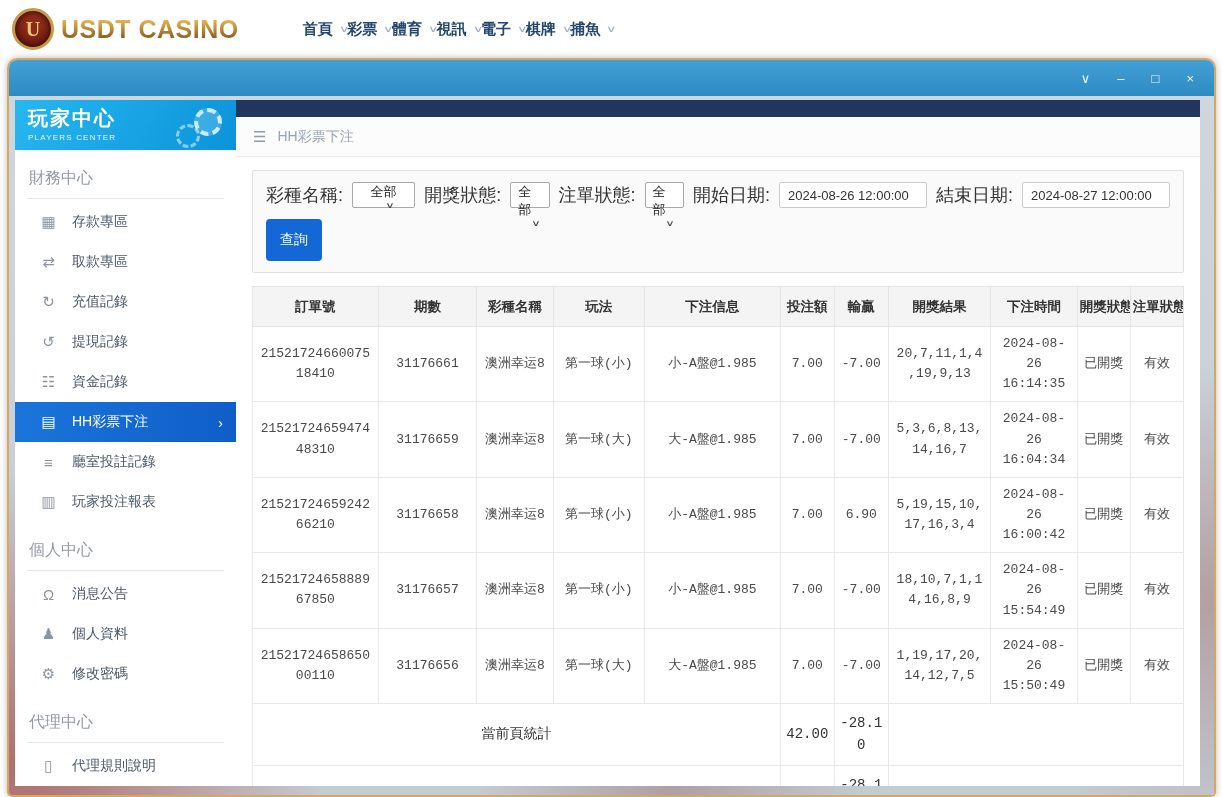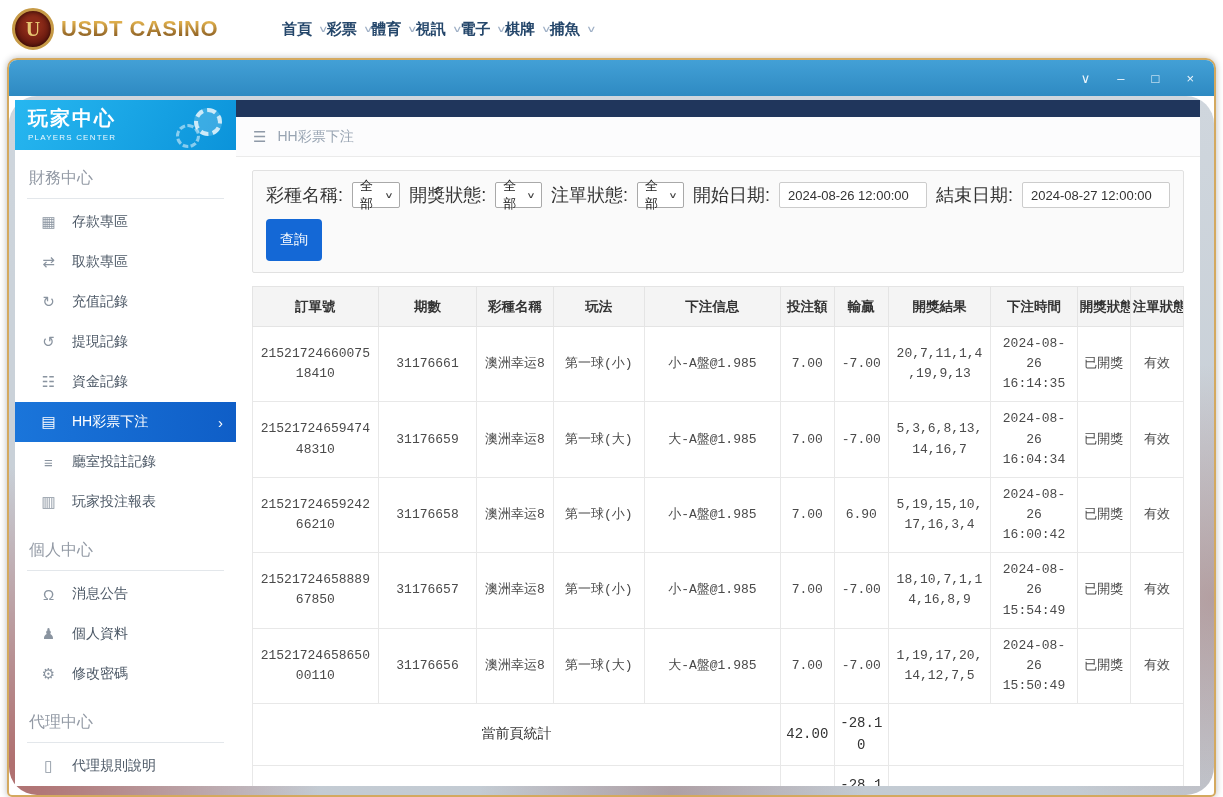--- a/index.html
+++ b/index.html
@@ -7,42 +7,42 @@
     font-family:"Liberation Sans","DejaVu Sans",sans-serif; }
 
   
   .topnav { height:58px; display:flex; align-items:center; padding:0 12px; background:#fff; }
   .logo { display:flex; align-items:center; gap:7px; cursor:pointer; }
   .logo-badge { width:42px; height:42px; border-radius:50%;
     background:radial-gradient(circle at 50% 40%, #8a2a18 30%, #5f150d 75%);
     border:3px solid #c69a46; color:#e7c672; font-weight:bold; font-size:20px;
     font-family:"Liberation Serif","DejaVu Serif",serif;
     display:flex; align-items:center; justify-content:center; box-shadow:inset 0 0 5px rgba(0,0,0,.6); }
-  .logo-text { font-size:22px; font-weight:800; letter-spacing:.5px;
+  .logo-text { font-size:25px; font-weight:800; letter-spacing:.5px;
     background:linear-gradient(180deg,#e2b24e 20%,#7d511c 90%);
     -webkit-background-clip:text; background-clip:text; color:transparent; }
   .nav-items { display:flex; margin-left:64px; }
   .nav-item { display:flex; align-items:center; gap:8px; cursor:pointer; }
   .nav-label { font-size:15px; font-weight:bold; color:#25476b; }
   .chev { font-size:9px; color:#9fb0c6; transform:scaleX(1.6); }
 
   
   .window { position:absolute; left:7px; right:7px; top:58px; bottom:0;
     border:2px solid #d4a95f; border-radius:10px 10px 5px 5px; overflow:hidden;
     box-shadow:0 0 7px rgba(0,0,0,.28); }
   .titlebar { height:36px; background:linear-gradient(180deg,#43a0d6,#2e8ac2);
     display:flex; align-items:center; justify-content:flex-end; gap:27px; padding:0 20px; }
   .win-btn { color:#eef6fc; font-size:13px; line-height:1; cursor:pointer; }
   .win-content { position:absolute; top:36px; bottom:0; left:0; right:0; display:flex;
     padding:4px 14px 9px 6px;
     background:
       radial-gradient(circle at 1% 96%, rgba(158,32,25,.55), rgba(158,32,25,0) 22%),
       radial-gradient(circle at 100% 72%, rgba(140,60,50,.32), rgba(140,60,50,0) 18%),
       radial-gradient(circle at 55% 100%, rgba(125,58,58,.3), rgba(125,58,58,0) 20%),
-      linear-gradient(180deg,#cfd6dd,#c3cbd3); border-radius: 28px; }
+      linear-gradient(180deg,#cfd6dd,#c3cbd3); }
 
   
   .sidebar { width:221px; background:#fff; flex-shrink:0; }
   .side-header { height:50px; background:linear-gradient(120deg,#27b7f0,#0b93da);
     color:#fff; padding:5px 0 0 13px; position:relative; overflow:hidden; }
   .side-title { font-size:20px; font-weight:bold; letter-spacing:2px; }
   .side-sub { font-size:8px; letter-spacing:1.2px; opacity:.92; margin-top:1px; }
   .chip { position:absolute; right:14px; top:8px; width:28px; height:28px; border-radius:50%;
     border:4px dashed rgba(255,255,255,.75); background:rgba(255,255,255,.18); }
   .chip:after { content:""; position:absolute; left:-22px; top:12px; width:18px; height:18px;
@@ -65,21 +65,21 @@
   .burger { color:#8f9aa8; font-size:15px; cursor:pointer; }
   .crumb-title { color:#98a4b2; font-size:14px; }
   .main-body { flex:1; background:#fff; padding:13px 16px 8px; overflow:hidden; }
 
   
   .filter-box { border:1px solid #e1e1e1; background:#fafafa; border-radius:2px; padding:11px 13px; }
   .filter-row { display:flex; align-items:center; gap:9px; }
   .flabel { font-size:18px; color:#333; white-space:nowrap; }
   .sel { display:inline-flex; align-items:center; justify-content:space-between;
     border:1px solid #a9a9a9; border-radius:2px; background:#fff; height:26px;
-    padding:0 7px; font-size:13px; color:#222; cursor:pointer; }
+    padding:0 7px; font-size:13px; color:#222; cursor:pointer;flex-direction:column; }
   .sel-chev { font-size:8px; color:#444; margin-left:12px; transform:scaleX(1.6); }
   .sel-lottery { width:113px; }
   .sel-small { width:64px; }
   .dateinput { width:148px; height:26px; border:1px solid #ccc; border-radius:2px;
     font-size:13px; color:#333; padding:0 8px; font-family:inherit; background:#fff; }
   .btn-row { margin-top:11px; }
   .search-btn { background:#1468d6; color:#fff; border:none; border-radius:4px;
     font-size:14px; padding:12px 14px; cursor:pointer; }
 
   

